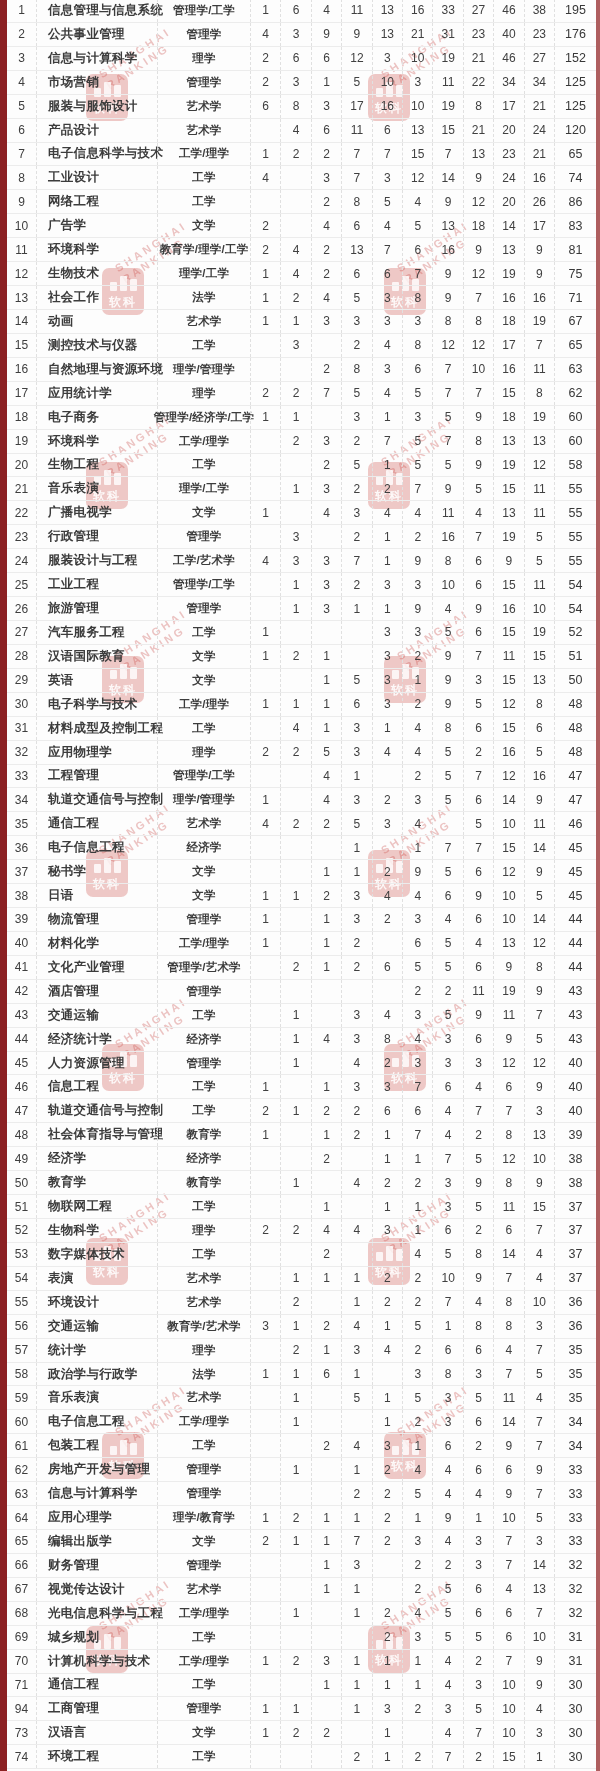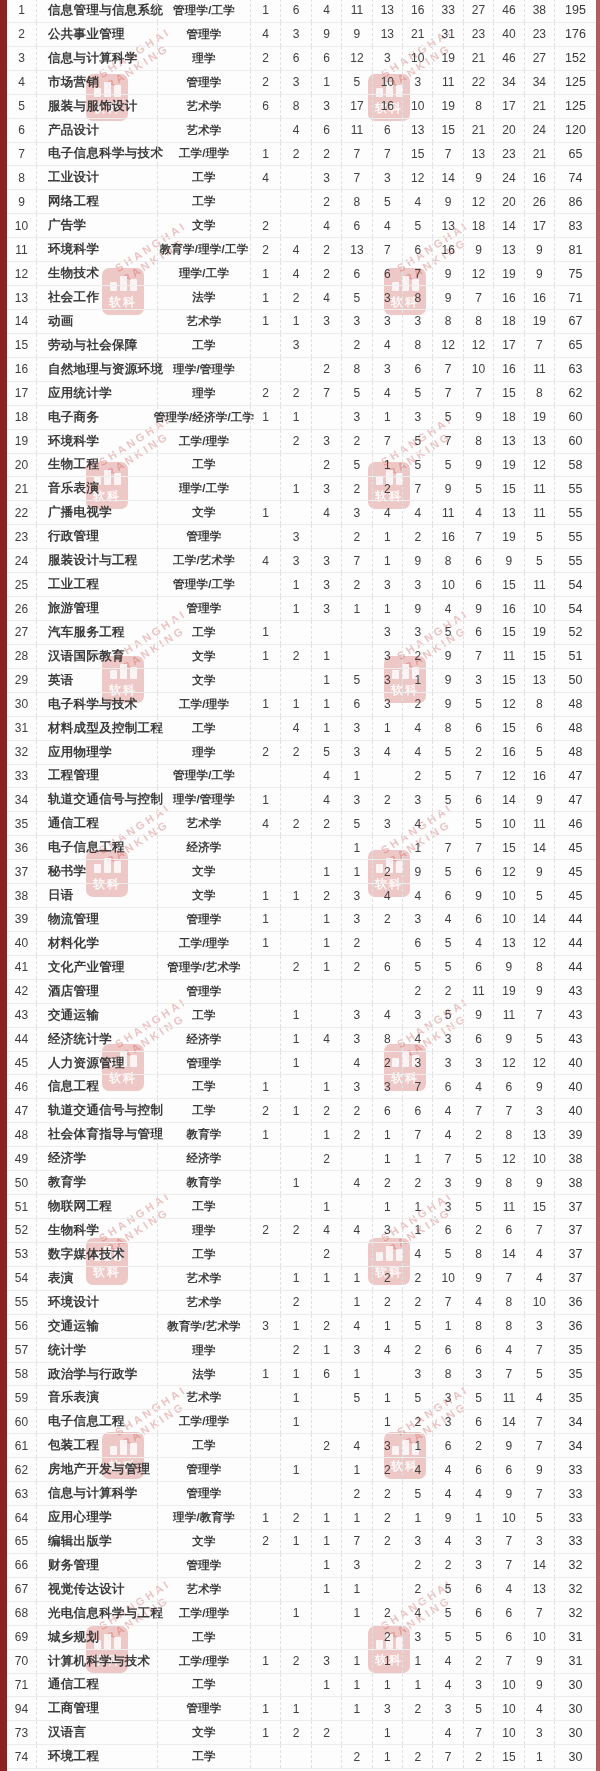--- a/index.html
+++ b/index.html
@@ -514,21 +514,21 @@
         <div class="cell num">3</div>
         <div class="cell num">3</div>
         <div class="cell num">8</div>
         <div class="cell num">8</div>
         <div class="cell num">18</div>
         <div class="cell num">19</div>
         <div class="cell total">67</div>
       </div>
       <div class="row">
         <div class="cell rank">15</div>
-        <div class="cell name">劳动与社会保障</div>
+        <div class="cell name">测控技术与仪器</div>
         <div class="cell disc">工学</div>
         <div class="cell num"></div>
         <div class="cell num">3</div>
         <div class="cell num"></div>
         <div class="cell num">2</div>
         <div class="cell num">4</div>
         <div class="cell num">8</div>
         <div class="cell num">12</div>
         <div class="cell num">12</div>
         <div class="cell num">17</div>

